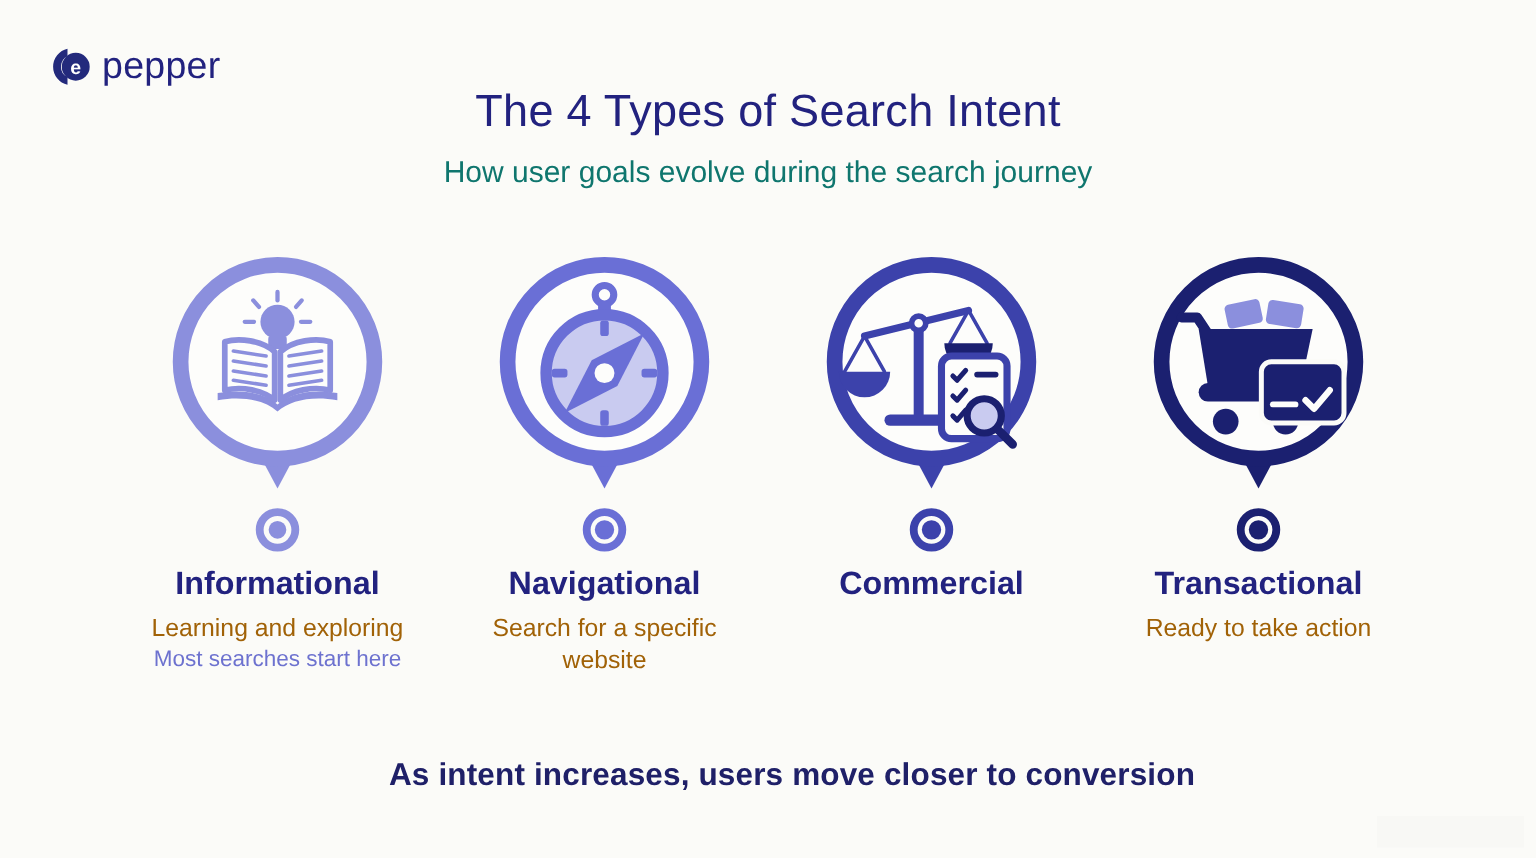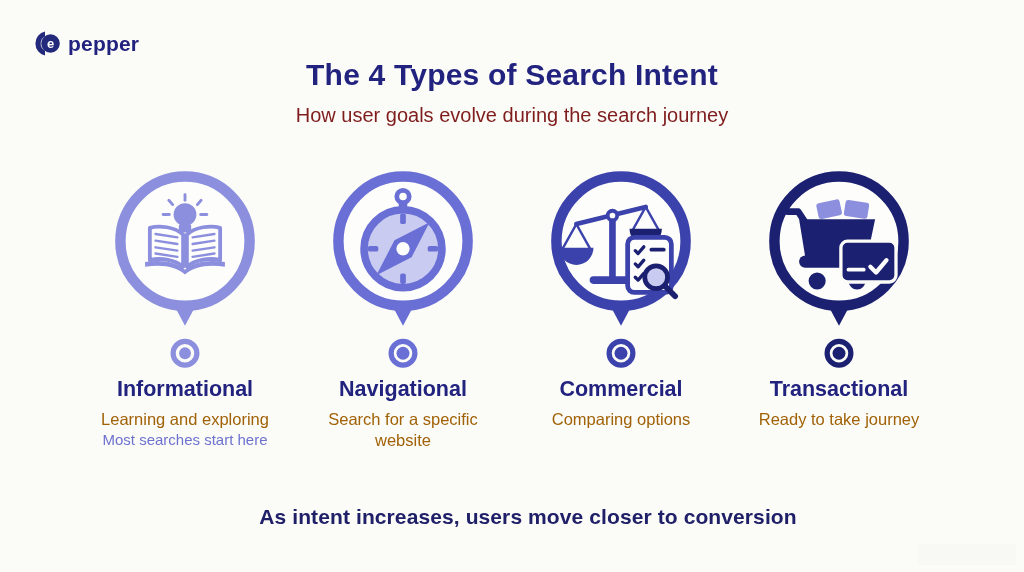--- a/index.html
+++ b/index.html
@@ -17,38 +17,38 @@
   
   .logo {
     position: absolute;
     top: 30px;
     left: 34px;
     display: flex;
     align-items: center;
     gap: 7px;
   }
   .logo-text {
-    font-size: 21px;
-    font-weight: 700;
+    font-size: 25px;
+    font-weight: 400;
     letter-spacing: 0.2px;
     color: var(--navy, #22227f);
   }
 
   
   .header { position: absolute; top: 58px; left: 0; width: 100%; text-align: center; }
   .title {
     font-size: 30px;
-    font-weight: 700;
+    font-weight: 400;
     color: var(--navy, #22227f);
     letter-spacing: 0.2px;
   }
   .subtitle {
     margin-top: 12px;
     font-size: 20px;
-    color: #7f1d1d;
+    color: #0f766e;
     text-align: center;
   }
 
   
   .columns {
     position: absolute;
     top: 168px;
     left: 62px;
     width: 900px;
     display: flex;
@@ -221,21 +221,20 @@
         <polyline class="accent-s35" points="95,101 98,104 104,97"></polyline>
         <polyline class="accent-s35" points="95,115 98,118 104,111"></polyline>
 
         <circle class="lens" cx="117" cy="115" r="12"></circle>
         <line class="accent-s6" x1="126" y1="124" x2="137" y2="135"></line>
 
         <circle class="dot-ring" cx="80" cy="195" r="12.5"></circle>
         <circle class="c-fill" cx="80" cy="195" r="6.8"></circle>
       </svg>
       <div class="col-label">Commercial</div>
-      <div class="col-desc">Comparing options</div>
     </div>
 
     <div class="column" style="--c: #1b2070; --item: #8b8fdd;">
       <svg class="badge" viewBox="0 0 160 212" width="152">
         <path class="c-fill" d="M64,136 L80,166 L96,136 Z"></path>
         <circle class="ring" cx="80" cy="77" r="68"></circle>
 
         <rect class="item-fill" x="57" y="35" width="25" height="17" rx="3" transform="rotate(-12 69 43)"></rect>
         <rect class="item-fill" x="86" y="35" width="25" height="17" rx="3" transform="rotate(9 98 43)"></rect>
 
@@ -246,21 +245,21 @@
         <circle class="c-fill" cx="99" cy="119" r="9"></circle>
 
         <rect class="card" x="82" y="77" width="58" height="43" rx="7"></rect>
         <line class="card-line" x1="90" y1="107" x2="106" y2="107"></line>
         <polyline class="card-check" points="113,104 119,110 130,97"></polyline>
 
         <circle class="dot-ring" cx="80" cy="195" r="12.5"></circle>
         <circle class="c-fill" cx="80" cy="195" r="6.8"></circle>
       </svg>
       <div class="col-label">Transactional</div>
-      <div class="col-desc">Ready to take journey</div>
+      <div class="col-desc">Ready to take action</div>
     </div>
 
   </div>
 
   <div class="footer">As intent increases, users move closer to conversion</div>
 
   <div class="watermark"></div>
 </div>
 
 </body></html>

